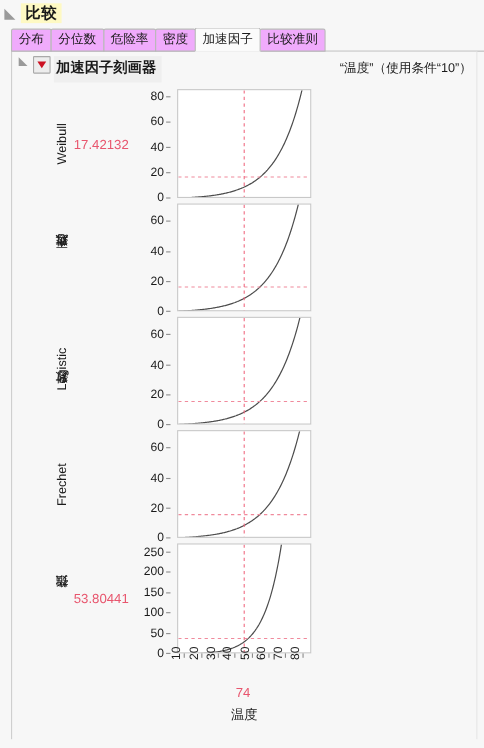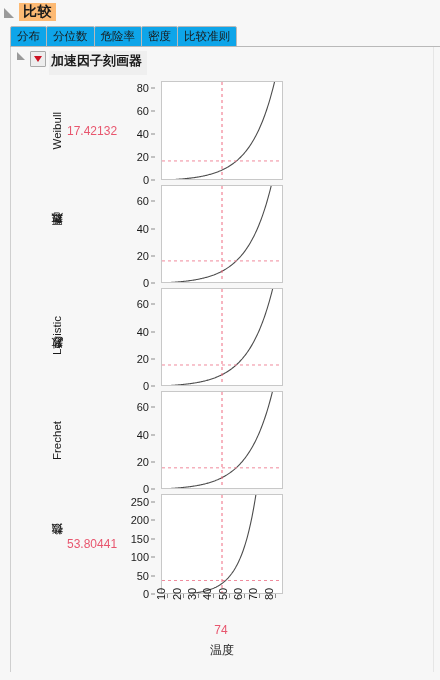--- a/index.html
+++ b/index.html
@@ -42,21 +42,21 @@
     border-width: 8px 0 0 8px;
     border-color: transparent transparent transparent #9a9a9a;
     margin-right: 5px;
     position: relative;
     top: 1px;
   }
   .report-title {
     font-size: 14px;
     font-weight: bold;
     letter-spacing: 0.5px;
-    background: #fdba74;
+    background: #fef9c3;
     padding: 0 4px;
   }
 
   
   .tabbar {
     position: relative;
     height: 21px;
     margin-left: 10px;
     margin-top: 2px;
   }
@@ -71,21 +71,21 @@
     align-items: flex-end;
     height: 21px;
     position: relative;
     z-index: 2;
   }
   .tab {
     font-size: 11.5px;
     line-height: 19px;
     height: 19px;
     padding: 0 6px;
-    background: #0ea5e9;
+    background: #f0abfc;
     border: 1px solid #b9b9b9;
     border-bottom: 1px solid #b9b9b9;
     margin-right: -1px;
     color: #1a1a1a;
     white-space: nowrap;
     border-radius: 2px 2px 0 0;
     user-select: none;
   }
   .tab.selected {
     background: #fbfbfb;
@@ -274,32 +274,34 @@
   <div class="report-title">比较</div>
 </div>
 
 <div class="tabbar">
   <div class="tabbar-line"></div>
   <div class="tabs" id="tabs-host">
       <div class="tab">分布</div>
       <div class="tab">分位数</div>
       <div class="tab">危险率</div>
       <div class="tab">密度</div>
+      <div class="tab selected">加速因子</div>
       <div class="tab">比较准则</div>
     </div>
 </div>
 
 <div class="panel">
 
   <div class="profiler-head">
     <div class="tri tri-open-sm"></div>
     <div class="red-tri-box">
       <div class="red-tri"></div>
     </div>
     <div class="profiler-title">加速因子刻画器</div>
+    <div class="profiler-cond">“温度”（使用条件“10”）</div>
   </div>
 
   <div class="chart-wrap" id="chart-host">
       <div class="row" style="top: 6px; height: 99px;">
         <div class="row-label">
           <span>Weibull</span>
         </div>
         <div class="row-value">17.42132</div>
         <div class="yaxis">
           <div class="ytick" style="top: 99px;">0</div>

